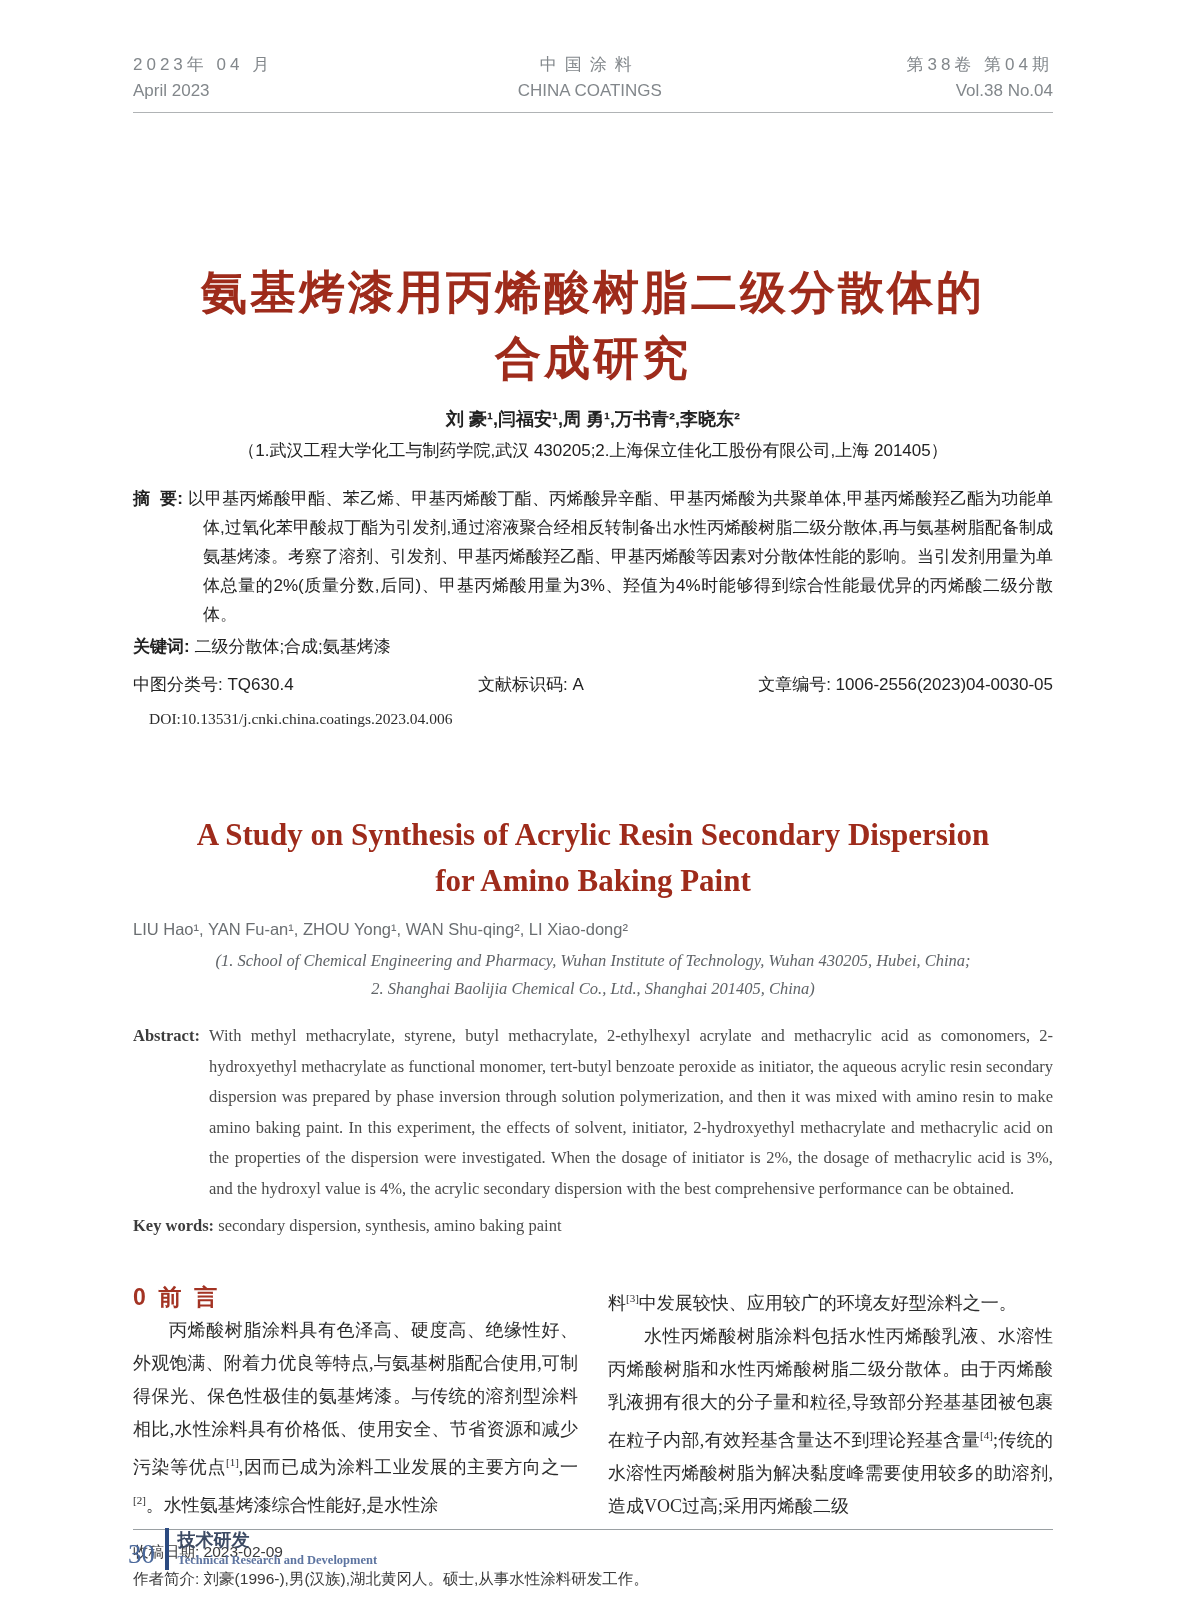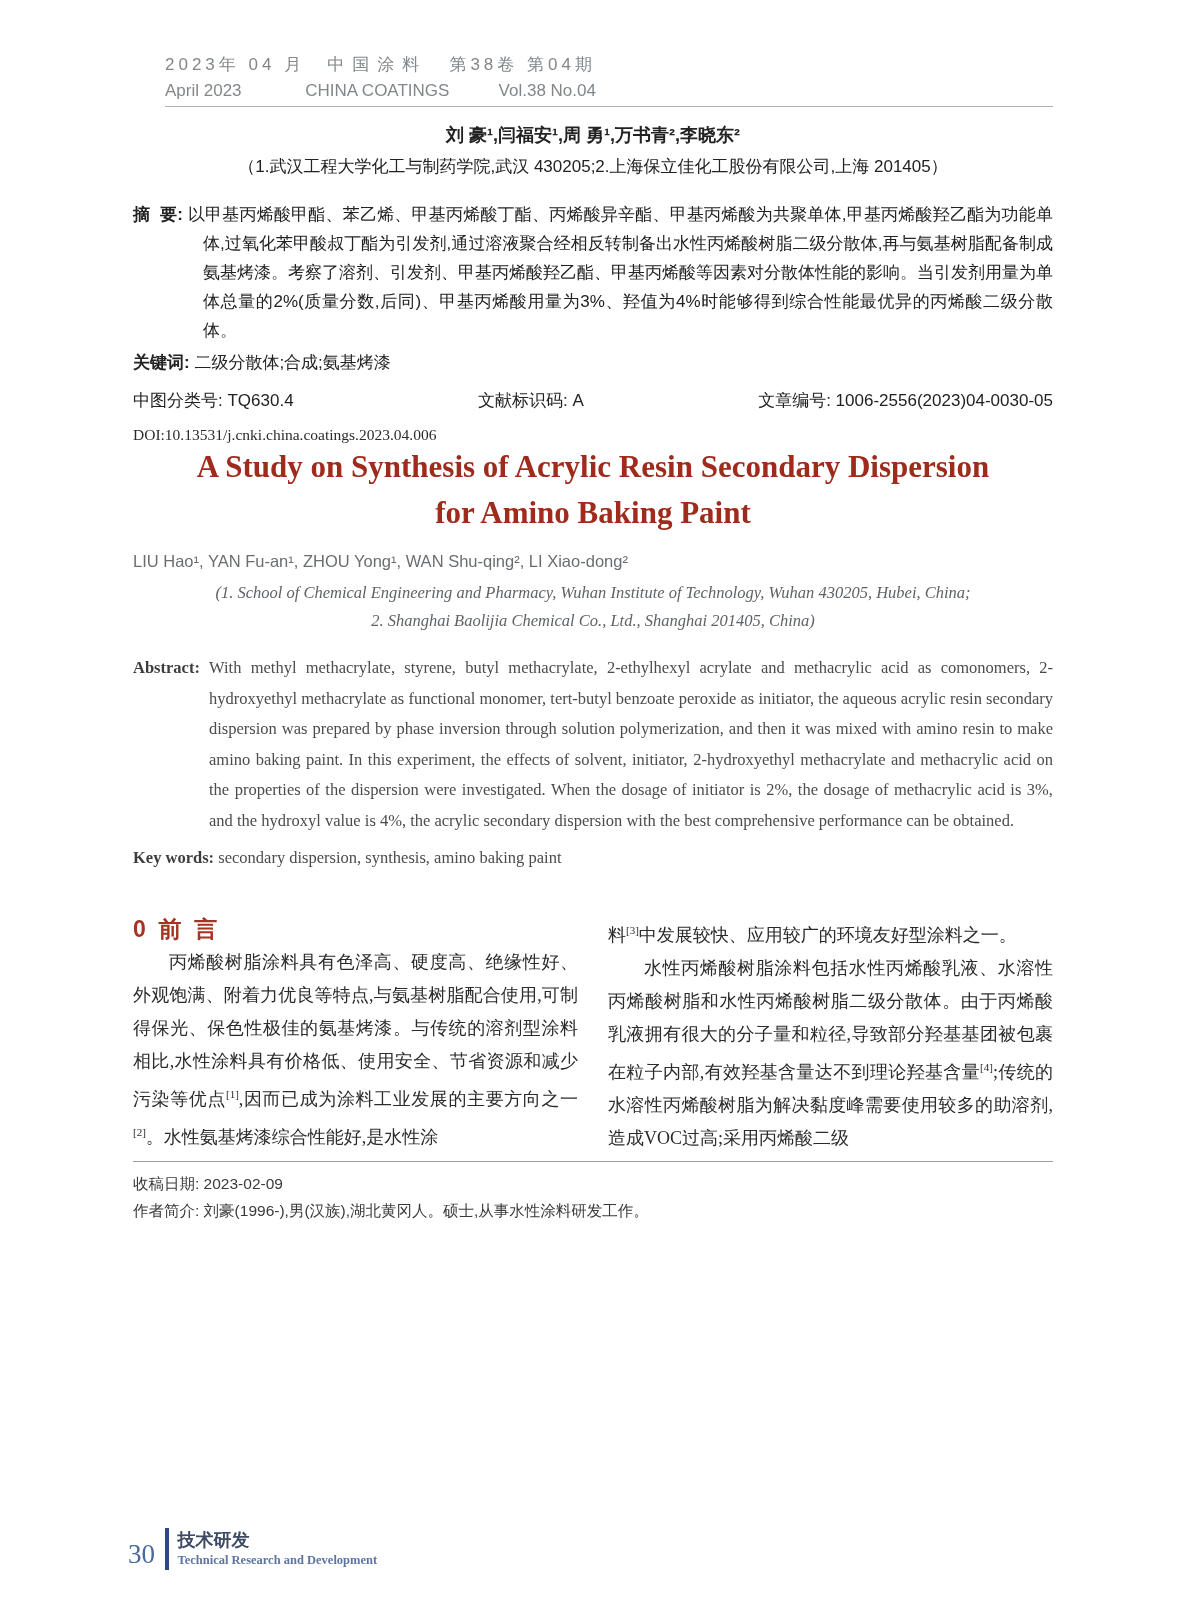--- a/index.html
+++ b/index.html
@@ -8,23 +8,23 @@
     width:1187px; height:1600px;
     font-family:"Liberation Sans", sans-serif;
     color:#252525;
     position:relative;
     overflow:hidden;
   }
   .page { padding:52px 134px 0 133px; }
 
   
   .jheader {
-    display:flex; justify-content:flex-start; align-items:flex-start;
+    display:flex; justify-content:space-between; align-items:flex-start;
     color:#82878b; font-size:17px; line-height:26px;
-    border-bottom:1.5px solid #b0b3b5; padding-bottom:2px;margin-left:32px;
+    border-bottom:1.5px solid #b0b3b5; padding-bottom:8px;
   }
   .jheader .col { white-space:nowrap; }
   .jheader .c-center { text-align:center; }
   .jheader .c-right  { text-align:right; }
   .jh-cn { letter-spacing:4px; }
   .jh-journal-cn { letter-spacing:8px; }
 
   
   .title-cn {
     margin-top:146px; text-align:center;
@@ -52,26 +52,26 @@
 
   .meta-row {
     margin-top:12px; display:flex; font-size:17px; color:#222;
   }
   .meta-row .m1 { width:345px; }
   .meta-row .m2 { width:265px; }
   .meta-row .m3 { flex:1; text-align:right; }
   .doi-line {
     margin-top:14px;
     font-family:"Liberation Serif", serif;
-    font-size:15.5px; color:#2b2b2b;
+    font-size:15.5px; color:#2b2b2b;margin-left:16px;
   }
 
   
   .title-en {
-    text-align:center;
+    margin-top:84px; text-align:center;
     font-family:"Liberation Serif", serif; font-weight:bold;
     color:#9e2b1b; font-size:31px; line-height:46px;
   }
   .authors-en {
     margin-top:16px; text-align:left;
     font-size:16.5px; color:#6a6e71;
   }
   .affil-en {
     margin-top:8px; text-align:center;
     font-family:"Liberation Serif", serif; font-style:italic;
@@ -152,20 +152,24 @@
     <div class="col c-center">
       <div class="jh-journal-cn">中国涂料</div>
       <div>CHINA COATINGS</div>
     </div>
     <div class="col c-right">
       <div class="jh-cn">第38卷 第04期</div>
       <div>Vol.38  No.04</div>
     </div>
   </div>
 
+  <h1 class="title-cn">
+    <span>氨基烤漆用丙烯酸树脂二级分散体的</span><br>
+    <span>合成研究</span>
+  </h1>
 
   <div class="authors-cn">刘  豪¹,闫福安¹,周  勇¹,万书青²,李晓东²</div>
   <div class="affil-cn">（1.武汉工程大学化工与制药学院,武汉  430205;2.上海保立佳化工股份有限公司,上海  201405）</div>
 
   <div class="abstract-cn hang">
     <span class="lbl">摘  要: </span><span>以甲基丙烯酸甲酯、苯乙烯、甲基丙烯酸丁酯、丙烯酸异辛酯、甲基丙烯酸为共聚单体,甲基丙烯酸羟乙酯为功能单体,过氧化苯甲酸叔丁酯为引发剂,通过溶液聚合经相反转制备出水性丙烯酸树脂二级分散体,再与氨基树脂配备制成氨基烤漆。考察了溶剂、引发剂、甲基丙烯酸羟乙酯、甲基丙烯酸等因素对分散体性能的影响。当引发剂用量为单体总量的2%(质量分数,后同)、甲基丙烯酸用量为3%、羟值为4%时能够得到综合性能最优异的丙烯酸二级分散体。</span>
   </div>
   <div class="keywords-cn">
     <span class="lbl">关键词: </span><span>二级分散体;合成;氨基烤漆</span>
   </div>

